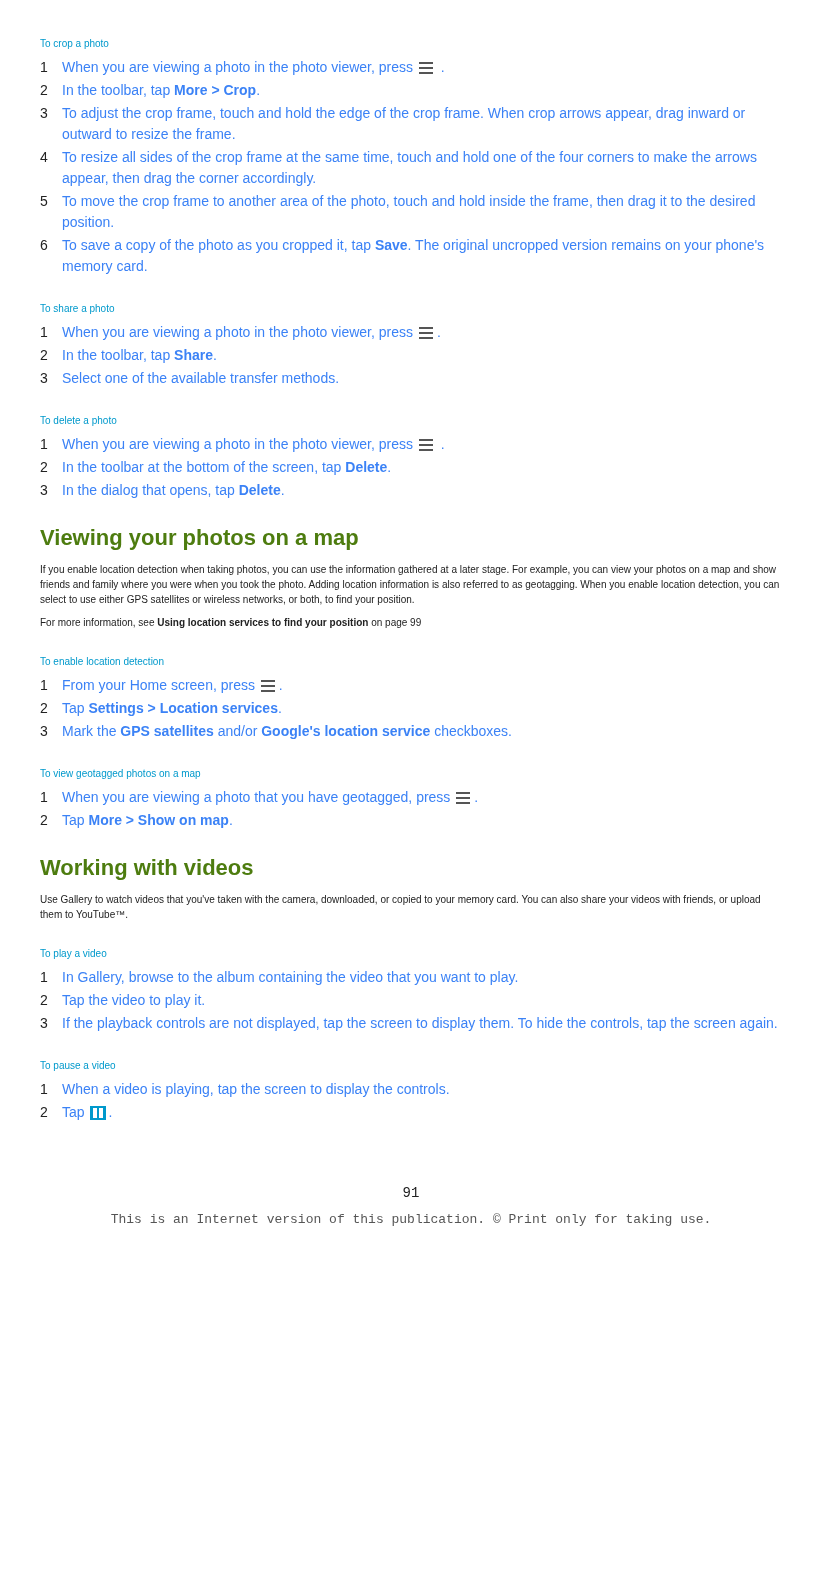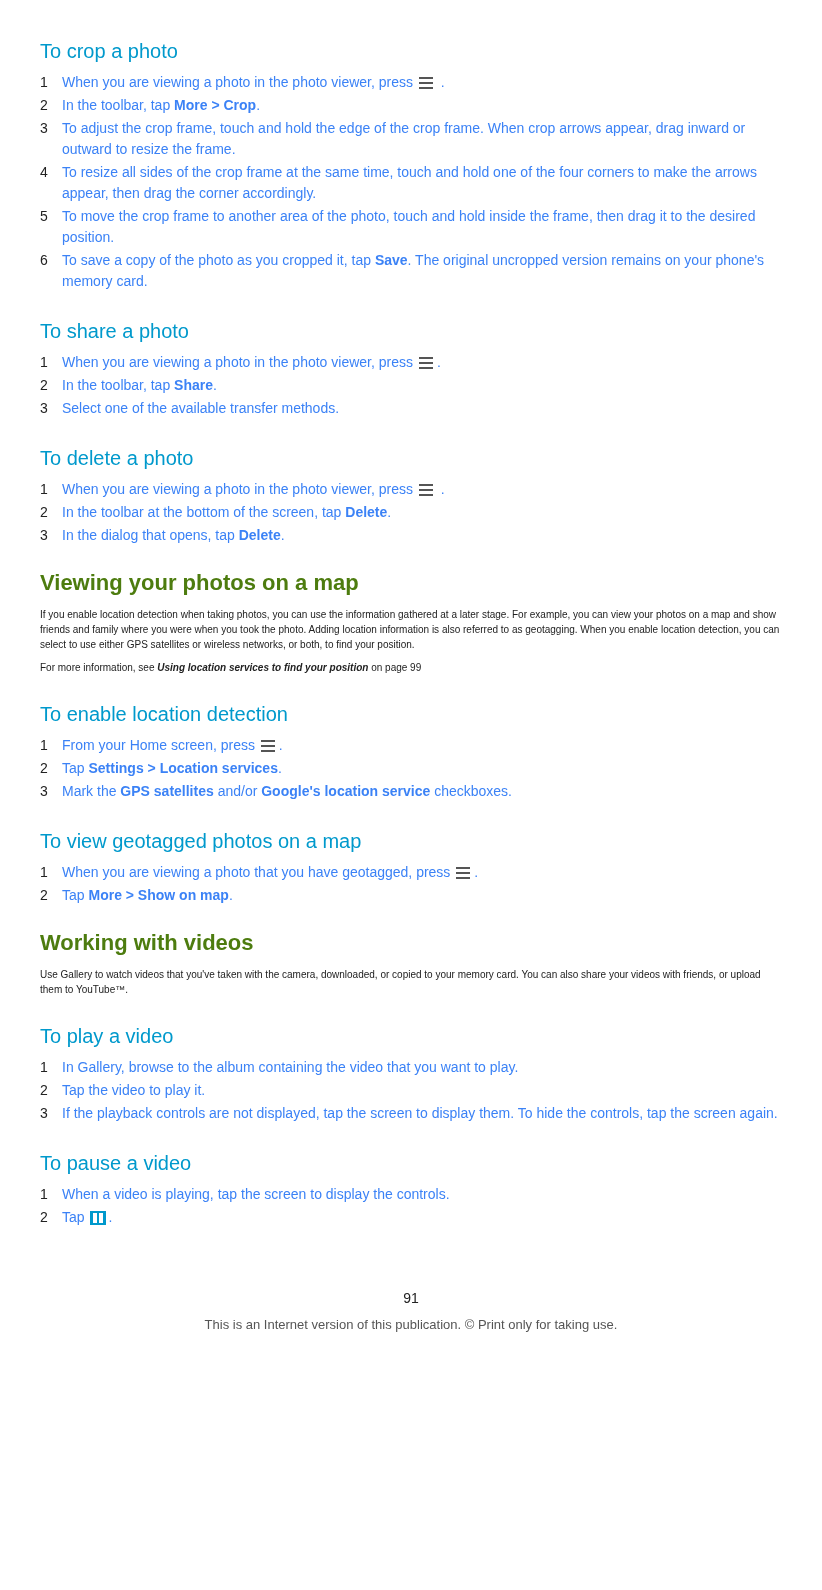--- a/index.html
+++ b/index.html
@@ -8,21 +8,21 @@
       font-size: 14px;
       line-height: 1.5;
       color: #222;
       background: #fff;
       width: 822px;
       min-height: 1590px;
       padding: 20px 40px 40px 40px;
     }
     .section-title {
       color: #0099cc;
-      font-size: 20px;
+      font-size: 10px;
       font-weight: normal;
       margin-bottom: 6px;
       margin-top: 16px;
     }
     .big-title {
       font-size: 22px;
       font-weight: bold;
       color: #4d7c0f;
       margin-top: 20px;
       margin-bottom: 8px;
@@ -40,21 +40,21 @@
       min-width: 22px;
       font-size: 14px;
       color: #222;
     }
     .numbered-list li .text {
       flex: 1;
       font-size: 14px;
       color: #3b82f6;
     }
     .bold { font-weight: bold; }
-    .italic { font-style: italic; }
+    .italic { }
     p {
       margin-bottom: 8px;
       font-size: 10px;
     }
     .menu-icon {
       display: inline-block;
       width: 16px;
       height: 12px;
       vertical-align: middle;
       position: relative;
@@ -93,20 +93,21 @@
       position: absolute;
       top: 2px;
     }
     .pause-icon::before { left: 3px; }
     .pause-icon::after { left: 9px; }
     .footer {
       text-align: center;
       margin-top: 60px;
       font-size: 13px;
       color: #555;
+      font-family: Liberation Mono, monospace;
     }
     .page-num {
       display: block;
       text-align: center;
       font-size: 14px;
       color: #222;
       margin-bottom: 6px;
     }
     .section-gap { margin-top: 24px; }
     .big-section-gap { margin-top: 20px; }

